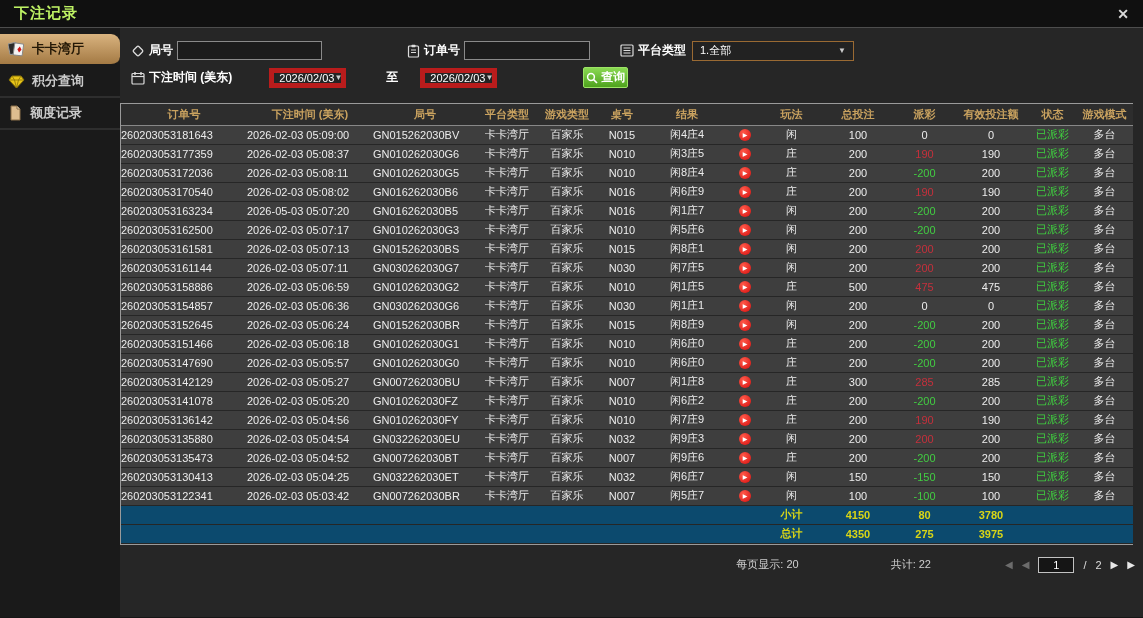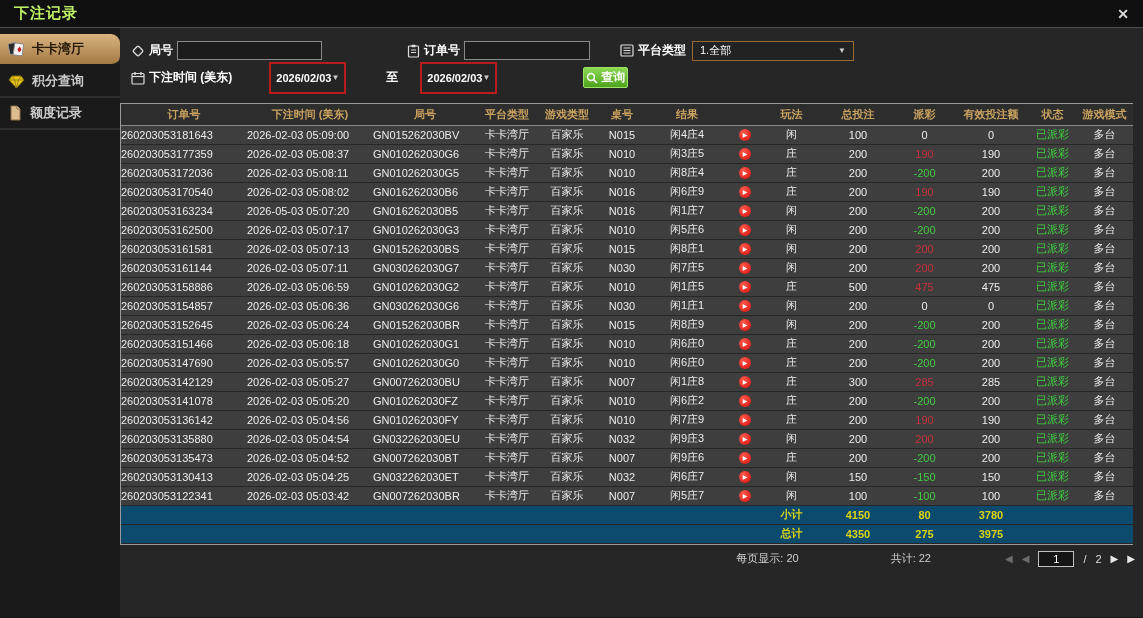--- a/index.html
+++ b/index.html
@@ -24,22 +24,22 @@
   .main { flex:1; background:#262626; display:flex; flex-direction:column; }
   .filters { padding:9px 0 0 11px; color:#fff; }
   .frow { display:flex; align-items:center; height:27px; font-size:12px; font-weight:bold; }
   .ficon { margin-right:4px; display:inline-flex; }
   .tinput { height:19px; background:#1c1c1c; border:1px solid #8a8a8a; color:#fff; font-size:11px; padding:0 4px; }
   .round-input { width:145px; margin-left:4px; }
   .order-input { width:126px; margin-left:4px; }
   .dropdown { width:162px; height:20px; margin-left:6px; border:1px solid #9a6a33; background:#222;
               color:#fff; font-size:11px; font-weight:normal; display:flex; align-items:center; padding:0 7px; cursor:pointer; }
   .dropdown .arrow, .datebox .arrow { margin-left:auto; font-size:8px; color:#ccc; }
-  .datebox { width:77px; height:32px; border:2px solid #b91c1c; background:#242424; color:#fff; font-size:11px;
-             font-weight:bold; display:flex; align-items:center; padding:0 5px; cursor:pointer; }
+  .datebox { width:77px; height:20px; border:5px solid #b91c1c; background:#242424; color:#fff; font-size:11px;
+             font-weight:normal; display:flex; align-items:center; padding:0 5px; cursor:pointer; }
   .query-btn { height:21px; padding:0 2px; background:linear-gradient(#8ad953,#4ea21d); border:1px solid #9ce464;
                color:#fff; font-weight:bold; font-size:12px; display:flex; align-items:center; gap:3px; border-radius:2px; cursor:pointer; }
 
   
   .table-wrap { margin-top:12px; width:1013px; border:1px solid #9a9a9a; background:#2c2c2c; }
   table { width:100%; border-collapse:collapse; table-layout:fixed; }
   thead th { color:#c9a25f; font-size:11px; font-weight:bold; height:21px; background:#2d2d2d;
              border-bottom:1px solid #888; overflow:hidden; white-space:nowrap; }
   tbody td { background:#3e3e3e; color:#ececec; font-size:11px; height:19px; text-align:center;
              border-top:2px solid #2a2a2a; box-shadow:0 -1px 0 #6a6a6a inset; overflow:hidden; white-space:nowrap; }
@@ -48,21 +48,21 @@
   td.left { text-align:left; }
   td .play { display:inline-block; width:12px; height:12px; line-height:12px; border-radius:50%;
              background:radial-gradient(circle at 35% 30%, #ff5a4a, #d80f0f); color:#fff; font-size:6px;
              text-align:center; vertical-align:middle; cursor:pointer; }
   .red { color:#c5303c; }
   .green { color:#42cd42; }
   .status-txt { color:#3fd03f; }
   tr.totals td { color:#d9d516; font-weight:bold; background:#0c4a6e; }
 
   
-  .footer { margin-top:6px; display:flex; align-items:center; justify-content:flex-end;
+  .footer { margin-top:12px; display:flex; align-items:center; justify-content:flex-end;
             color:#cfcfcf; font-size:11px; padding-right:8px; }
   .pagesize { margin-right:92px; }
   .totalcount { margin-right:74px; }
   .pager { display:flex; align-items:center; gap:9px; }
   .pg-dis { color:#6c6c6c; font-size:10px; cursor:pointer; }
   .pg-en { color:#e8e8e8; font-size:10px; cursor:pointer; }
   .page-input { width:36px; height:16px; background:#151515; border:1px solid #c2c2c2; color:#fff;
                 font-size:11px; text-align:center; }
   .pg-sep { color:#ddd; }
 </style>

